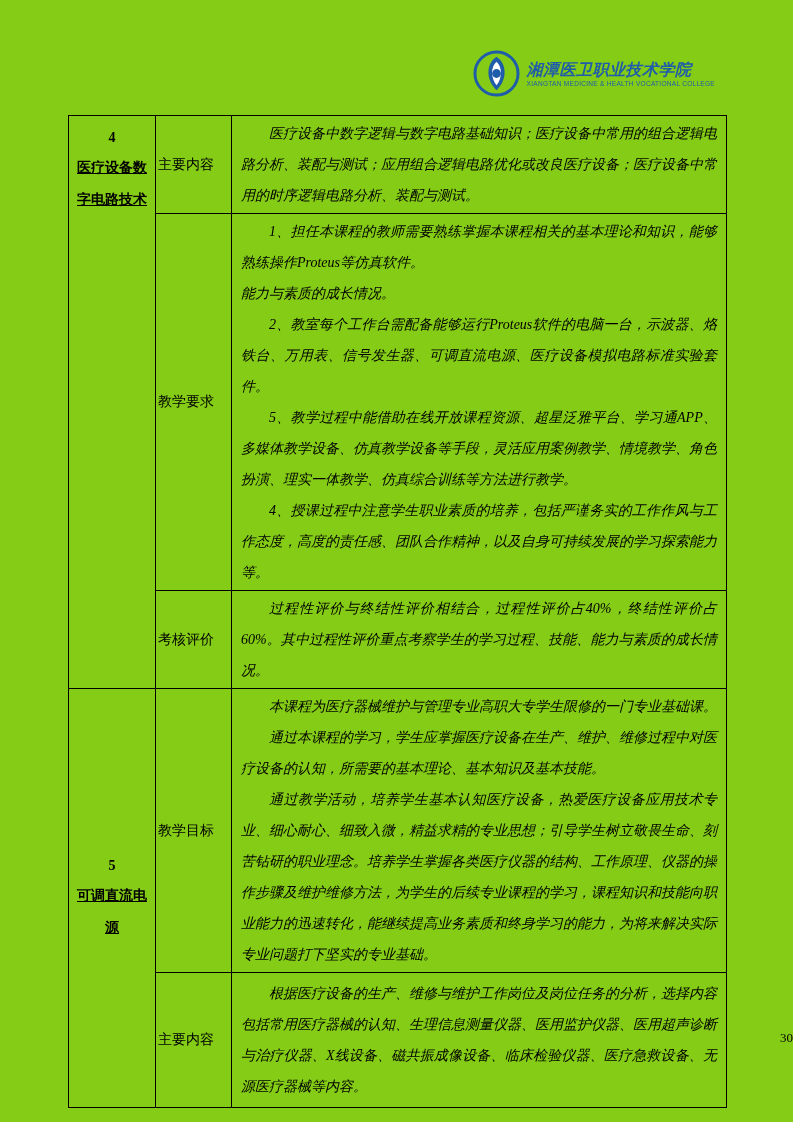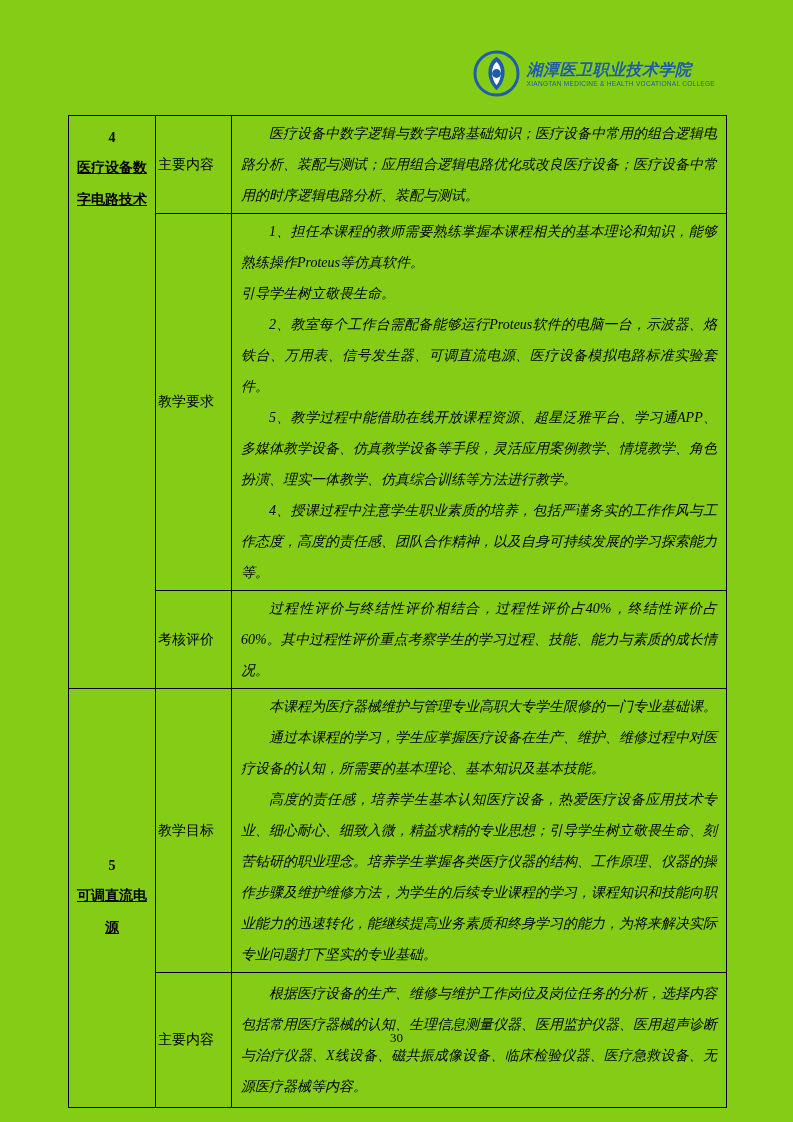--- a/index.html
+++ b/index.html
@@ -67,21 +67,21 @@
   td.col-content p { text-indent:0;font-style:italic; }
   td.col-content p.indent { text-indent:2em; }
   tr.h-sec1 { height:95px; }
   tr.h-sec2 { height:320px; }
   tr.h-sec3 { height:65px; }
   tr.h-sec4 { height:280px; }
   tr.h-sec5 { height:135px; }
   
   .page-footer {
     position:absolute; bottom:76px; left:0;
-    width:100%; text-align:center;
+    width:100%; text-align:right;
     font-size:13px; line-height:16px;
   }
 </style>
 </head>
 <body>
 
 <div class="page">
 
   <div class="page-header">
     <span class="logo-mark">
@@ -109,21 +109,21 @@
       <td class="col-label">主要内容</td>
       <td class="col-content">
         <p class="indent">医疗设备中数字逻辑与数字电路基础知识；医疗设备中常用的组合逻辑电路分析、装配与测试；应用组合逻辑电路优化或改良医疗设备；医疗设备中常用的时序逻辑电路分析、装配与测试。</p>
       </td>
     </tr>
 
     <tr class="h-sec2">
       <td class="col-label">教学要求</td>
       <td class="col-content">
         <p class="indent">1、担任本课程的教师需要熟练掌握本课程相关的基本理论和知识，能够熟练操作Proteus等仿真软件。</p>
-        <p>引导学生树立敬畏生命。</p>
+        <p>能力与素质的成长情况。</p>
         <p class="indent">2、教室每个工作台需配备能够运行Proteus软件的电脑一台，示波器、烙铁台、万用表、信号发生器、可调直流电源、医疗设备模拟电路标准实验套件。</p>
         <p class="indent">5、教学过程中能借助在线开放课程资源、超星泛雅平台、学习通APP、多媒体教学设备、仿真教学设备等手段，灵活应用案例教学、情境教学、角色扮演、理实一体教学、仿真综合训练等方法进行教学。</p>
         <p class="indent">4、授课过程中注意学生职业素质的培养，包括严谨务实的工作作风与工作态度，高度的责任感、团队合作精神，以及自身可持续发展的学习探索能力等。</p>
       </td>
     </tr>
 
     <tr class="h-sec3">
       <td class="col-label">考核评价</td>
       <td class="col-content">
         <p class="indent">过程性评价与终结性评价相结合，过程性评价占40%，终结性评价占60%。其中过程性评价重点考察学生的学习过程、技能、能力与素质的成长情况。</p>
@@ -132,21 +132,21 @@
 
     <tr class="h-sec4">
       <td class="col-course" rowspan="2">
         <div class="course-no">5</div>
         <div class="course-name">可调直流电源</div>
       </td>
       <td class="col-label">教学目标</td>
       <td class="col-content">
         <p class="indent">本课程为医疗器械维护与管理专业高职大专学生限修的一门专业基础课。</p>
         <p class="indent">通过本课程的学习，学生应掌握医疗设备在生产、维护、维修过程中对医疗设备的认知，所需要的基本理论、基本知识及基本技能。</p>
-        <p class="indent">高度的责任感，培养学生基本认知医疗设备，热爱医疗设备应用技术专业、细心耐心、细致入微，精益求精的专业思想；引导学生树立敬畏生命、刻苦钻研的职业理念。培养学生掌握各类医疗仪器的结构、工作原理、仪器的操作步骤及维护维修方法，为学生的后续专业课程的学习，课程知识和技能向职业能力的迅速转化，能继续提高业务素质和终身学习的能力，为将来解决实际专业问题打下坚实的专业基础。</p>
+        <p class="indent">通过教学活动，培养学生基本认知医疗设备，热爱医疗设备应用技术专业、细心耐心、细致入微，精益求精的专业思想；引导学生树立敬畏生命、刻苦钻研的职业理念。培养学生掌握各类医疗仪器的结构、工作原理、仪器的操作步骤及维护维修方法，为学生的后续专业课程的学习，课程知识和技能向职业能力的迅速转化，能继续提高业务素质和终身学习的能力，为将来解决实际专业问题打下坚实的专业基础。</p>
       </td>
     </tr>
 
     <tr class="h-sec5">
       <td class="col-label">主要内容</td>
       <td class="col-content">
         <p class="indent">根据医疗设备的生产、维修与维护工作岗位及岗位任务的分析，选择内容包括常用医疗器械的认知、生理信息测量仪器、医用监护仪器、医用超声诊断与治疗仪器、X线设备、磁共振成像设备、临床检验仪器、医疗急救设备、无源医疗器械等内容。</p>
       </td>
     </tr>
   </tbody>

